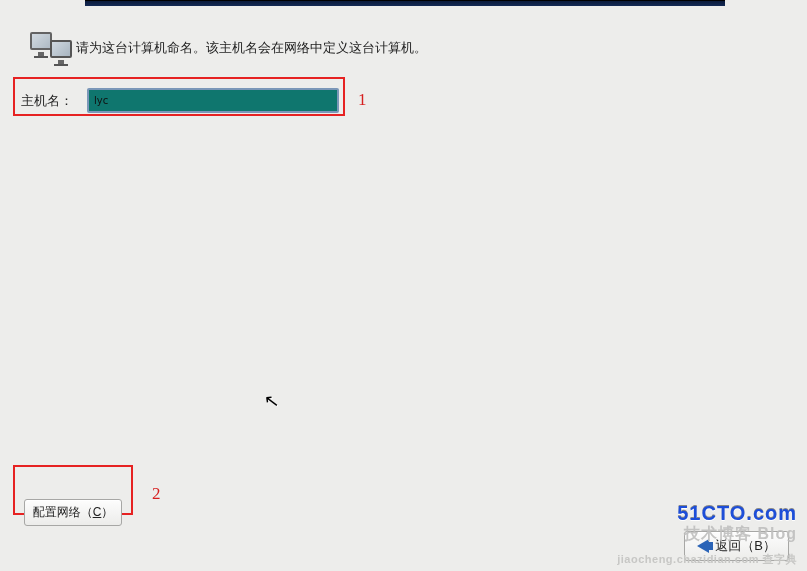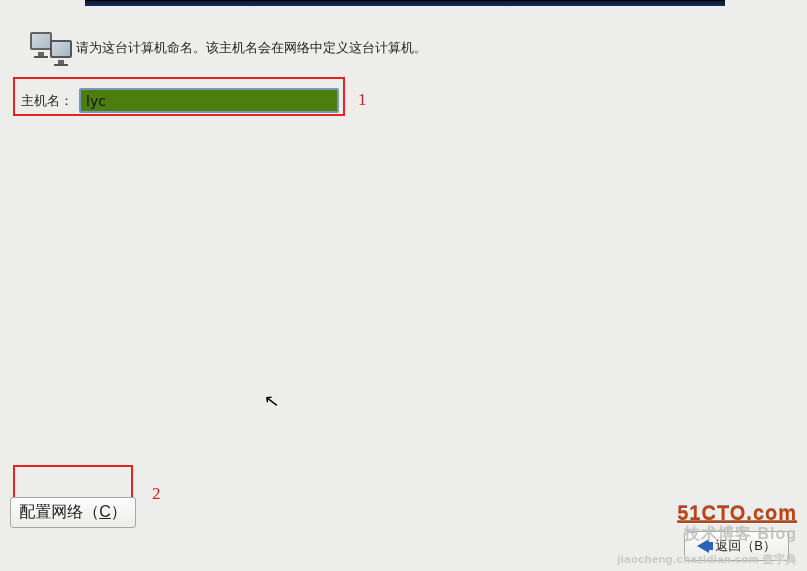--- a/index.html
+++ b/index.html
@@ -61,31 +61,31 @@
     .host-box {
       position: absolute;
       top: 77px;
       left: 13px;
       width: 332px;
       height: 39px;
       border: 2px solid #e62222;
       display: flex;
       align-items: center;
       padding: 8px 4px 0 6px;
-      gap: 6px;
+      gap: 14px;
     }
     .host-label { font-size: 13px; color: #222; white-space: nowrap; }
     .host-input {
       flex: 1;
       height: 25px;
       border: 2px solid #7b97b8;
       border-radius: 2px;
-      background: #4d7c0f;
+      background: #0f766e;
       padding: 0 5px;
-      font-size: 14px;
+      font-size: 10px;
       color: #111;
       font-family: inherit;
     }
     .annotation {
       position: absolute;
       font-family: "Times New Roman", serif;
       font-size: 17px;
       color: #d61f1f;
     }
     .ann1 { top: 90px; left: 358px; }
@@ -110,21 +110,21 @@
       border: 2px solid #e62222;
       display: flex;
       align-items: center;
       justify-content: center;
     }
     .btn {
       background: linear-gradient(#fdfdfd,#ececea);
       border: 1px solid #a7a7a5;
       border-radius: 3px;
       padding: 4px 8px;
-      font-size: 16px;
+      font-size: 12px;
       color: #222;
       cursor: pointer;
       box-shadow: 0 1px 0 #fff inset;
       white-space: nowrap;
       margin-top: 45px;
     }
     .btn .u { text-decoration: underline; }
     
     .nav-row {
       position: absolute;
@@ -174,23 +174,22 @@
       position: absolute;
       right: 10px;
       font-family: Arial, sans-serif;
       font-weight: bold;
       letter-spacing: 1px;
       pointer-events: none;
     }
     .wm1 {
       bottom: 46px;
       font-size: 20px;
-      color: #c2410c;
+      color: #1d4ed8;
       text-shadow: 0 1px 0 #fff, 0 -1px 0 #888;
-      text-decoration: underline;
     }
     .wm2 {
       bottom: 26px;
       font-size: 16px;
       color: #bfbfbe;
       opacity: .9;
     }
     .wm3 {
       bottom: 4px;
       font-size: 11px;

